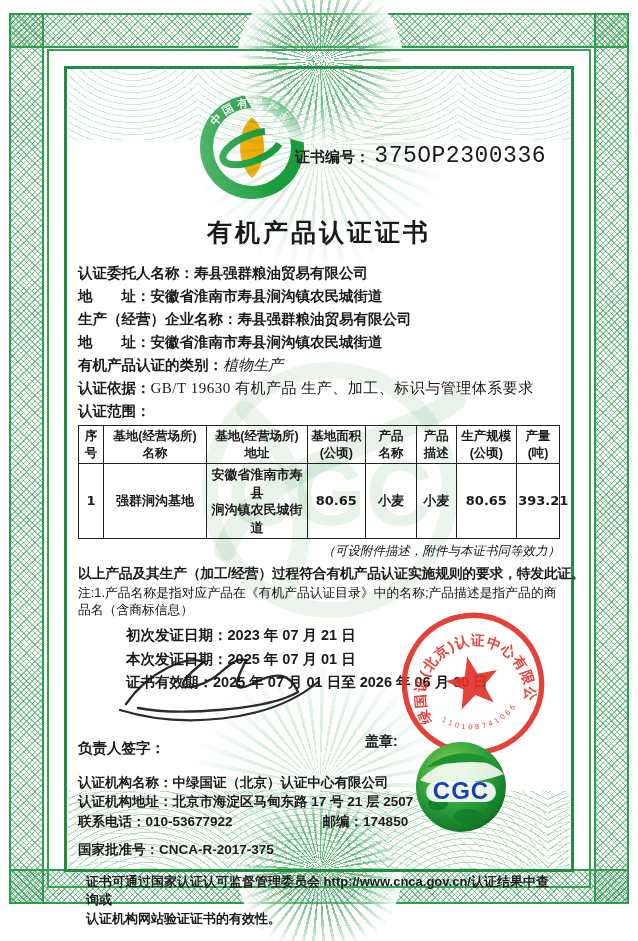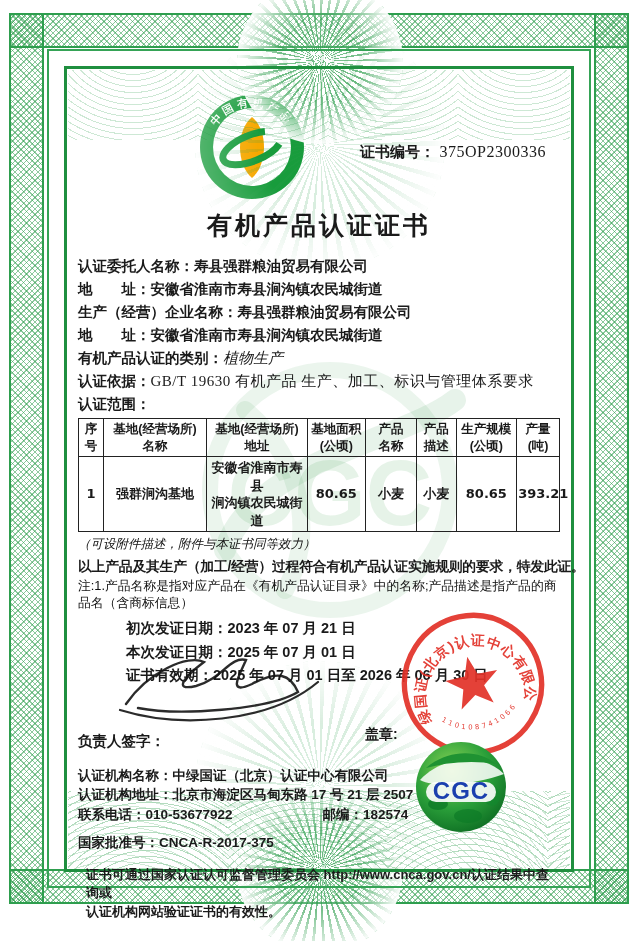--- a/index.html
+++ b/index.html
@@ -39,40 +39,40 @@
       background-size:160px 110px, 240px 120px;}
 
   
   .watermark{position:absolute;left:165px;top:340px;width:330px;height:300px;z-index:1;pointer-events:none;}
 
   
   .content{position:absolute;left:66px;top:67px;right:66px;bottom:70px;z-index:2;padding:0 12px;}
 
   .cert-line{margin-top:76px;text-align:right;padding-right:14px;white-space:nowrap;}
   .cert-label{font-weight:700;font-size:15px;}
-  .cert-no{font-family:Liberation Serif, serif;font-size:16px;letter-spacing:.5px;}
+  .cert-no{font-family:Liberation Mono, monospace;font-size:23px;letter-spacing:.5px;}
 
   .org-logo{position:absolute;left:199px;top:94px;width:106px;height:106px;}
 
   .doc-title{margin-top:47px;text-align:center;font-size:25px;font-weight:700;letter-spacing:3px;}
 
   .info{margin-top:13px;}
   .info-line{font-size:14.5px;font-weight:700;line-height:23px;white-space:nowrap;}
   .kaiti{font-family:"Liberation Serif","DejaVu Serif",serif;font-weight:400;font-size:15px;font-style:italic;}
   .kaiti-basis{font-family:"Liberation Serif","DejaVu Serif",serif;font-weight:400;font-size:15px;letter-spacing:.5px;}
 
   table.scope{border-collapse:collapse;width:100%;margin-top:2px;table-layout:fixed;}
   table.scope th, table.scope td{border:1.5px solid #222;text-align:center;vertical-align:middle;
         white-space:pre-line;padding:2px 1px;}
   table.scope th{font-size:12.5px;font-weight:700;line-height:1.32;}
   table.scope td{font-size:13px;font-weight:700;line-height:1.35;height:40px;margin-left:12px;}
   td.num{font-family:"DejaVu Sans",sans-serif;font-weight:400;}
   td.addr{font-size:12.5px;}
 
-  .attach-note{font-family:"Liberation Serif","DejaVu Serif",serif;font-style:italic;
+  .attach-note{text-align:right;font-family:"Liberation Serif","DejaVu Serif",serif;font-style:italic;
                font-size:12.5px;margin-top:4px;color:#111;}
 
   .conformity{margin-top:5px;font-size:13.8px;font-weight:700;letter-spacing:-.2px;white-space:nowrap;}
   .foot-note{margin-top:2px;font-size:12.8px;font-weight:400;line-height:16.5px;color:#111;}
 
   .dates{margin-top:6px;margin-left:48px;}
   .date-line{font-size:14.5px;font-weight:700;line-height:23.5px;white-space:nowrap;}
 
   .sign-row{position:relative;height:38px;margin-top:28px;}
   .sign-label{position:absolute;left:0;top:16px;font-size:14.5px;font-weight:700;}
@@ -242,21 +242,21 @@
 
     <div class="agency">
       <div class="agency-line">
         <span>认证机构名称：</span><span>中绿国证（北京）认证中心有限公司</span>
       </div>
       <div class="agency-line">
         <span>认证机构地址：</span><span>北京市海淀区马甸东路 17 号 21 层 2507</span>
       </div>
       <div class="agency-line phone-row">
         <span><span>联系电话：</span><span>010-53677922</span></span>
-        <span class="postcode"><span>邮编：</span><span>182574</span></span>
+        <span class="postcode"><span>邮编：</span><span>174850</span></span>
       </div>
       <div class="agency-line approval">
         <span>国家批准号：</span><span>CNCA-R-2017-375</span>
       </div>
     </div>
 
     <div class="footer">证书可通过国家认证认可监督管理委员会 http://www.cnca.gov.cn/认证结果中查询或
 认证机构网站验证证书的有效性。</div>
   </div>
 

